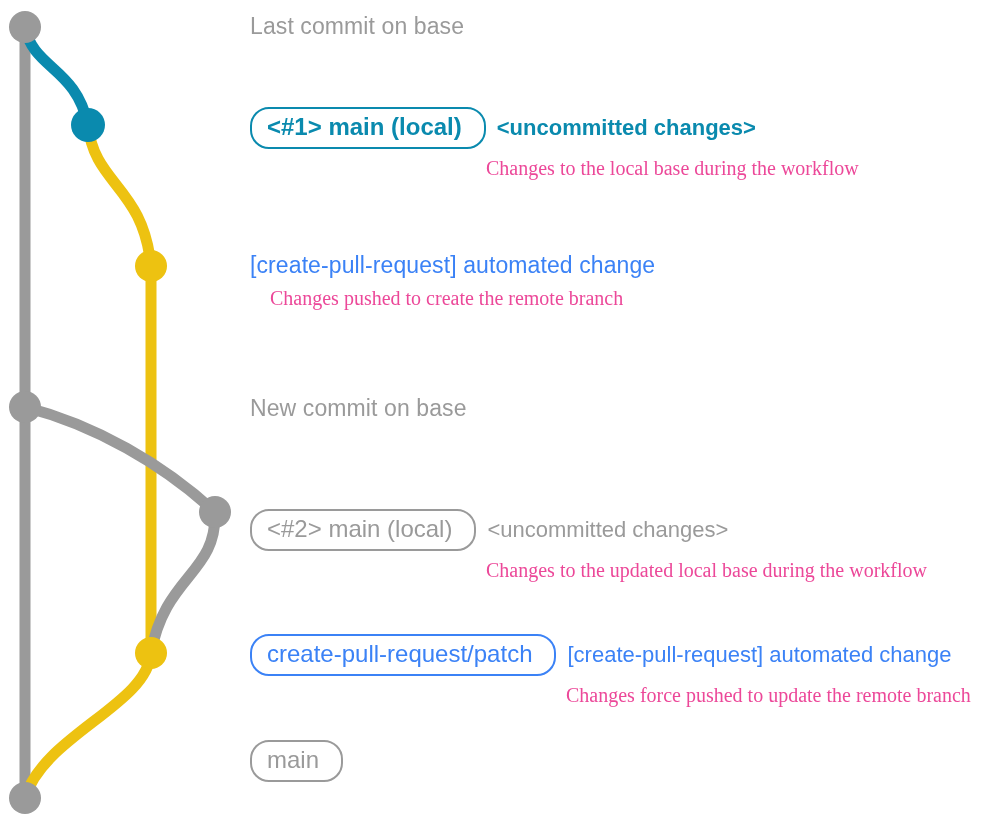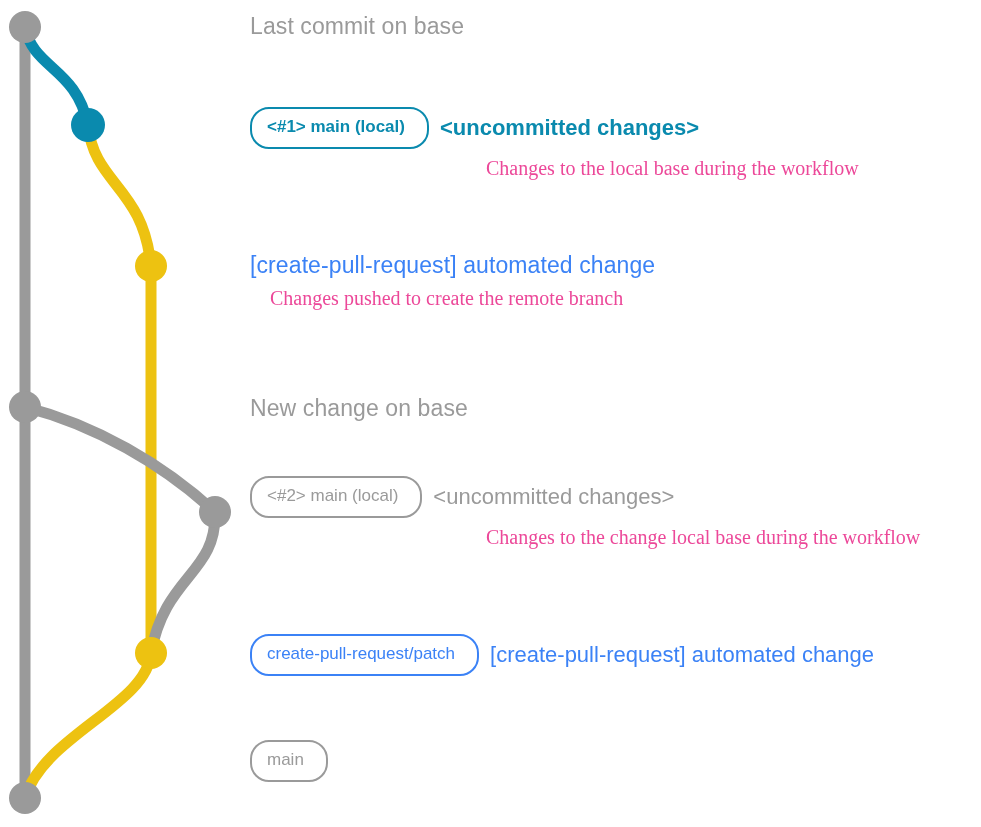--- a/index.html
+++ b/index.html
@@ -62,21 +62,21 @@
     letter-spacing: 0.1px;
   }
 
   
   .ref-pill {
     display: inline-block;
     box-sizing: border-box;
     border: 2px solid currentColor;
     border-radius: 19px;
     padding: 5px 22px 7px 15px;
-    font-size: 17px;
+    font-size: 24px;
     line-height: 26px;
     font-weight: 700;
     white-space: nowrap;
   }
   .ref-pill.weight-normal {
     font-weight: 400;
   }
 
   .subject {
     font-size: 22px;
@@ -142,35 +142,36 @@
         <div class="note" style="margin-left: 236px;">Changes to the local base during the workflow</div>
       </div>
       <div class="row" style="top: 251px;">
         <div class="row-headline">
           <span class="plain-title c-yellow">[create-pull-request] automated change</span>
         </div>
         <div class="note" style="margin-left: 20px;">Changes pushed to create the remote branch</div>
       </div>
       <div class="row" style="top: 394px;">
         <div class="row-headline">
-          <span class="plain-title c-gray">New change on base</span>
+          <span class="plain-title c-gray">New commit on base</span>
         </div>
       </div>
-      <div class="row" style="top: 476px;">
+      <div class="row" style="top: 509px;">
         <div class="row-headline">
           <span class="ref-pill c-gray weight-normal">&lt;#2&gt; main (local)</span>
           <span class="subject c-gray">&lt;uncommitted changes&gt;</span>
         </div>
-        <div class="note" style="margin-left: 236px;">Changes to the change local base during the workflow</div>
+        <div class="note" style="margin-left: 236px;">Changes to the updated local base during the workflow</div>
       </div>
       <div class="row" style="top: 634px;">
         <div class="row-headline">
           <span class="ref-pill c-yellow weight-normal">create-pull-request/patch</span>
           <span class="subject c-yellow">[create-pull-request] automated change</span>
         </div>
+        <div class="note" style="margin-left: 316px;">Changes force pushed to update the remote branch</div>
       </div>
       <div class="row" style="top: 740px;">
         <div class="row-headline">
           <span class="ref-pill c-gray weight-normal">main</span>
         </div>
       </div>
     </div>
 
 </div>
 

